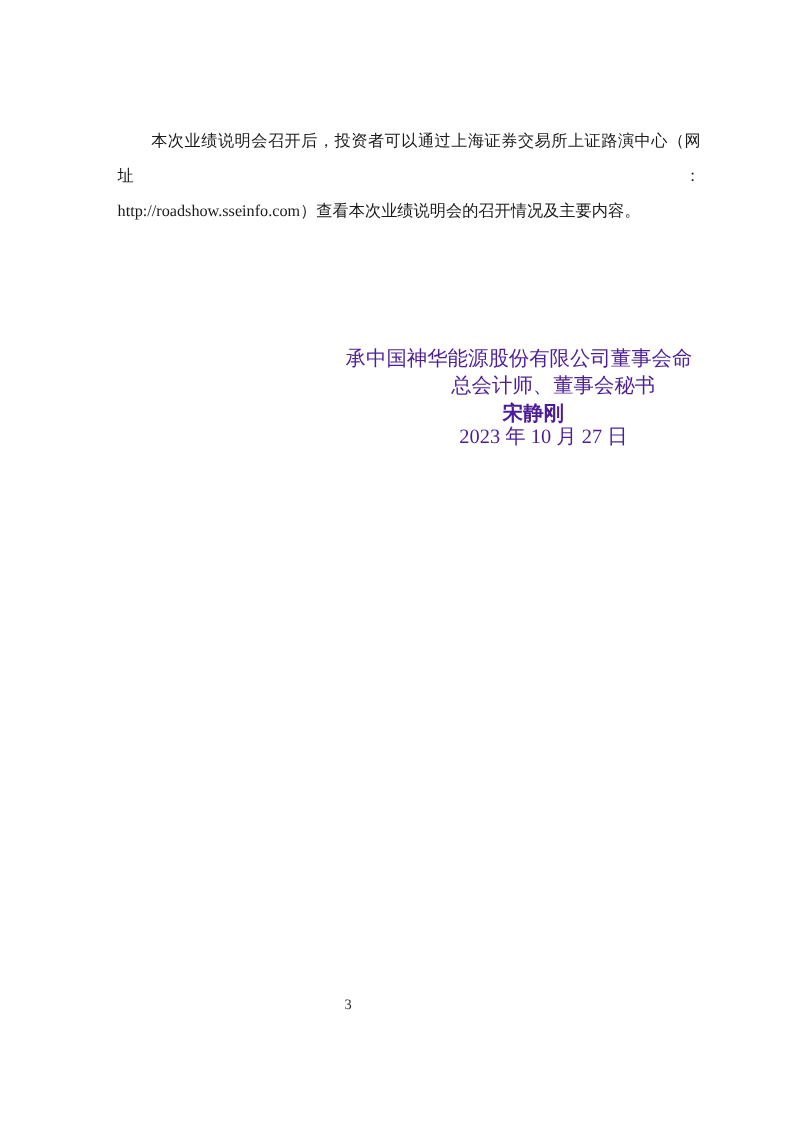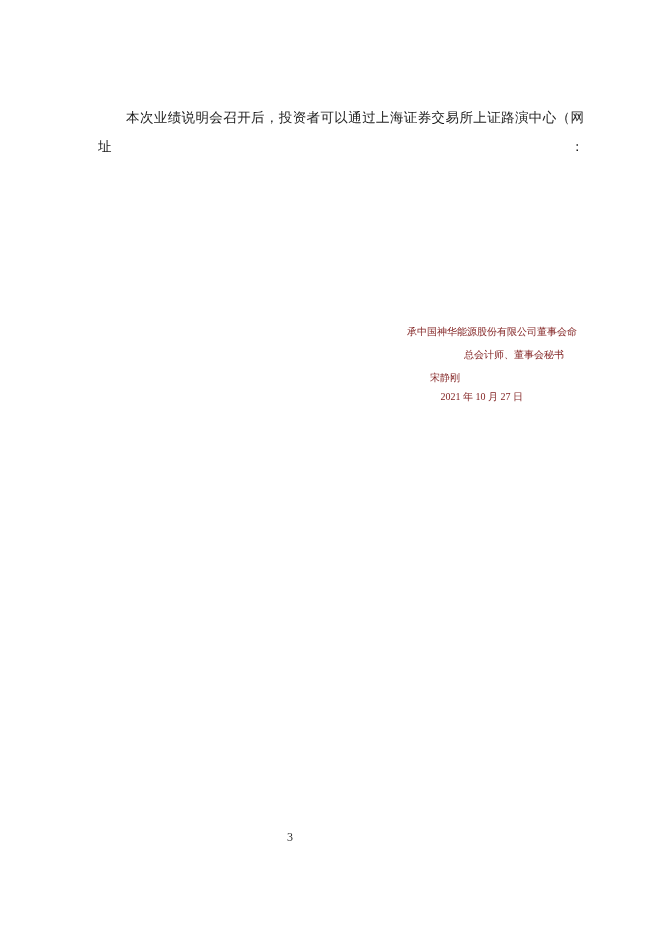--- a/index.html
+++ b/index.html
@@ -41,55 +41,55 @@
     padding-left: 0;
     text-indent: 28px;
     font-family: Liberation Serif, serif;
   }
 
   .line.blank { height: 24px; }
 
   
   .sig {
     position: absolute;
-    font-size: 10px;
+    font-size: 17px;
     line-height: 22px;
     white-space: nowrap;
-    color: #7f1d1d;
-    margin-top: 33px;
+    color: #4c1d95;
   }
   .sig-authority { top: 288px; right: 85px;  }
-  .sig-role      { top: 311px; right: 98px; }
-  .sig-name      { top: 334px; right: 202px; }
+  .sig-role      { top: 311px; right: 116px; }
+  .sig-name      { top: 334px; right: 192px; font-weight: bold; }
   .sig-date      { top: 353px; right: 139px; }
 
   .page-number {
     position: absolute;
     left: 283px;
     top: 828px;
     width: 14px;
     text-align: center;
     font-size: 12px;
     line-height: 18px;
     color: #2a2a2a;
   }
 </style>
 </head>
 <body>
 
 <div class="page">
 
   <div class="body-text">
     <div class="line justify">本次业绩说明会召开后，投资者可以通过上海证券交易所上证路演中心（网址：</div>
+    <div class="line">http://roadshow.sseinfo.com）查看本次业绩说明会的召开情况及主要内容。</div>
     <div class="line blank"></div>
   </div>
 
   <div class="sig sig-authority">承中国神华能源股份有限公司董事会命</div>
 
   <div class="sig sig-role">总会计师、董事会秘书</div>
 
   <div class="sig sig-name">宋静刚</div>
 
-  <div class="sig sig-date">2021 年 10 月 27 日</div>
+  <div class="sig sig-date">2023 年 10 月 27 日</div>
 
   <div class="page-number">3</div>
 
 </div>
 
 </body></html>

